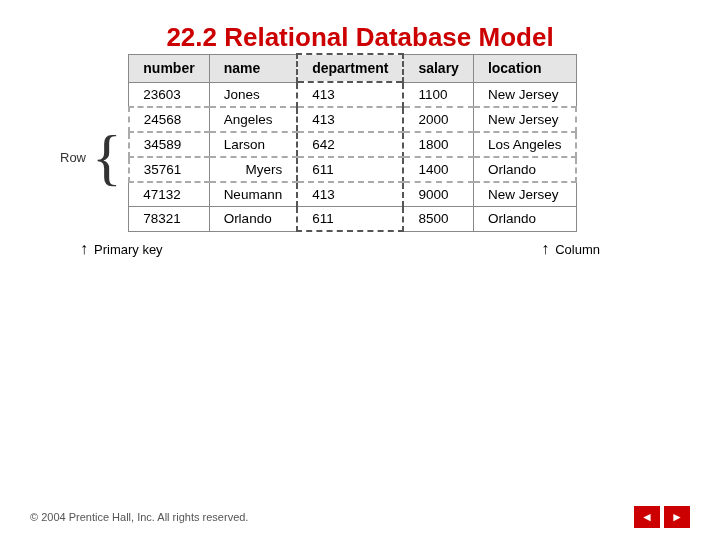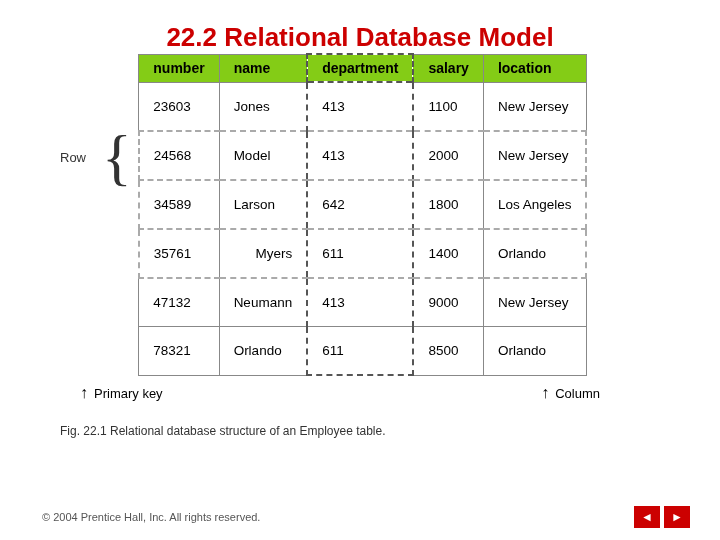--- a/index.html
+++ b/index.html
@@ -36,30 +36,30 @@
       align-items: flex-end;
       margin-right: 6px;
       margin-top: 38px;
     }
     .db-table {
       border-collapse: collapse;
       font-size: 13.5px;
       flex: 1;
     }
     .db-table th {
-      background: #84cc16;
+      background: #e5e5e5;
       border: 1px solid #888;
       padding: 5px 14px;
       font-weight: bold;
       text-align: left;
       font-size: 14px;
     }
     .db-table td {
       border: 1px solid #888;
-      padding: 16px 14px;
+      padding: 4px 14px;
       background: #fff;
     }
     
     .db-table tr.dashed td {
       border-top: 2px dashed #aaa;
       border-bottom: 2px dashed #aaa;
     }
     .db-table tr.dashed td:first-child {
       border-left: 2px dashed #aaa;
     }
@@ -91,21 +91,21 @@
     .fig-caption {
       font-size: 12px;
       color: #333;
       margin-top: 22px;
       align-self: flex-start;
       padding-left: 0;
     }
     .footer {
       position: absolute;
       bottom: 12px;
-      left: 12px;
+      left: 0;
       right: 0;
       display: flex;
       flex-direction: row;
       justify-content: space-between;
       align-items: center;
       padding: 0 30px;
     }
     .footer-text {
       font-size: 11px;
       color: #555;
@@ -134,21 +134,21 @@
 <body>
 
 <div class="page-title">22.2  Relational Database Model</div>
 
 <div class="main-content">
   <div class="table-area">
 
     <div class="row-label-area">
       <div style="height:40px;"></div>
       <div style="display:flex;align-items:center;">
-        <span style="font-size:13px;color:#333;margin-right:16px;">Row</span>
+        <span style="font-size:13px;color:#333;margin-right:6px;">Row</span>
         <span style="font-size:62px;color:#333;line-height:0.85;font-family:serif;">{</span>
       </div>
     </div>
 
     <div class="table-wrapper">
       <table class="db-table">
         <thead>
           <tr>
             <th>number</th>
             <th>name</th>
@@ -160,21 +160,21 @@
         <tbody id="table-body">
         <tr>
               <td>23603</td>
               <td>Jones</td>
               <td style="border-left: 2px dashed rgb(85, 85, 85); border-right: 2px dashed rgb(85, 85, 85); border-top: 2px dashed rgb(85, 85, 85);">413</td>
               <td>1100</td>
               <td>New Jersey</td>
             </tr>
             <tr class="dashed">
               <td style="border-top: 2px dashed rgb(170, 170, 170); border-bottom: 2px dashed rgb(170, 170, 170); border-left: 2px dashed rgb(170, 170, 170);">24568</td>
-              <td style="border-width: 2px 1px; border-style: dashed solid; border-color: rgb(170, 170, 170) rgb(136, 136, 136);">Model</td>
+              <td style="border-width: 2px 1px; border-style: dashed solid; border-color: rgb(170, 170, 170) rgb(136, 136, 136);">Angeles</td>
               <td style="border-width: 2px; border-style: dashed; border-color: rgb(170, 170, 170) rgb(85, 85, 85);">413</td>
               <td style="border-width: 2px 1px; border-style: dashed solid; border-color: rgb(170, 170, 170) rgb(136, 136, 136);">2000</td>
               <td style="border-top: 2px dashed rgb(170, 170, 170); border-bottom: 2px dashed rgb(170, 170, 170); border-right: 2px dashed rgb(170, 170, 170);">New Jersey</td>
             </tr>
             <tr class="dashed">
               <td style="border-top: 2px dashed rgb(170, 170, 170); border-bottom: 2px dashed rgb(170, 170, 170); border-left: 2px dashed rgb(170, 170, 170);">34589</td>
               <td style="border-width: 2px 1px; border-style: dashed solid; border-color: rgb(170, 170, 170) rgb(136, 136, 136);">Larson</td>
               <td style="border-width: 2px; border-style: dashed; border-color: rgb(170, 170, 170) rgb(85, 85, 85);">642</td>
               <td style="border-width: 2px 1px; border-style: dashed solid; border-color: rgb(170, 170, 170) rgb(136, 136, 136);">1800</td>
               <td style="border-top: 2px dashed rgb(170, 170, 170); border-bottom: 2px dashed rgb(170, 170, 170); border-right: 2px dashed rgb(170, 170, 170); margin-left: 32px;">Los Angeles</td>
@@ -209,21 +209,20 @@
     <div class="annotation-left">
       <span style="font-size:16px;">↑</span>
       <span>Primary key</span>
     </div>
     <div class="annotation-right">
       <span style="font-size:16px;">↑</span>
       <span>Column</span>
     </div>
   </div>
 
-  <div class="fig-caption">Fig. 22.1     Relational database structure of an Employee table.</div>
 </div>
 
 <div class="footer">
   <span class="footer-text">© 2004 Prentice Hall, Inc.  All rights reserved.</span>
   <div class="nav-buttons">
     <button class="nav-btn">◄</button>
     <button class="nav-btn">►</button>
   </div>
 </div>
 

